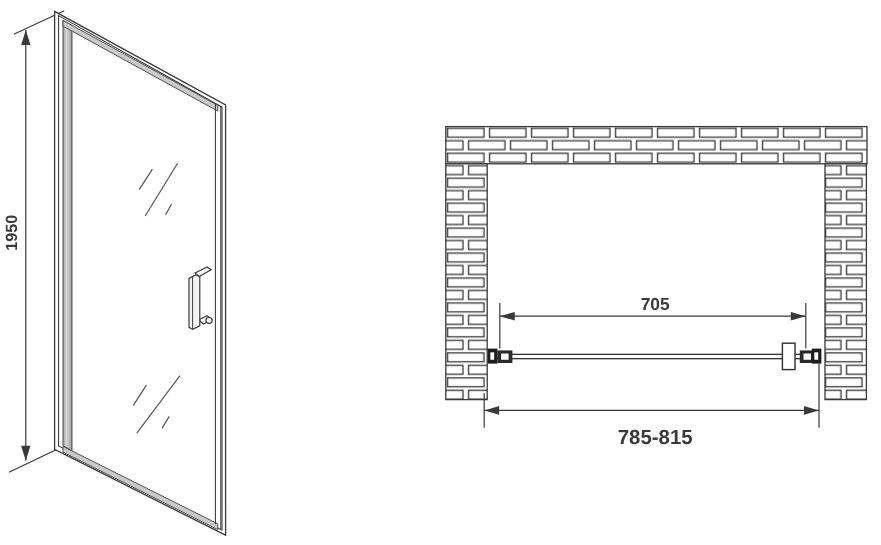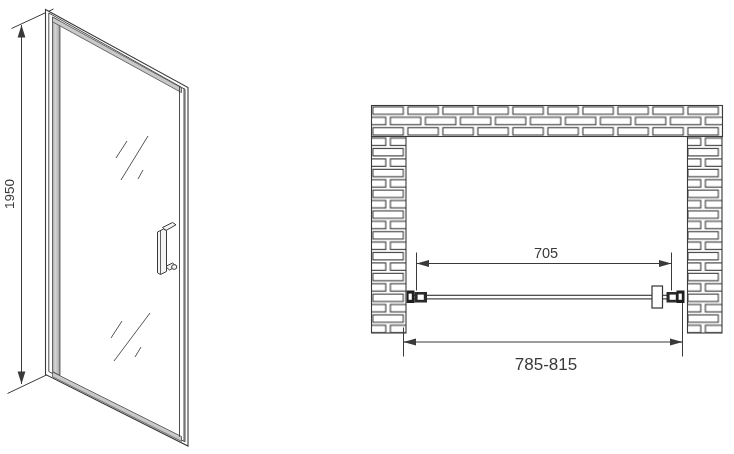--- a/index.html
+++ b/index.html
@@ -2,20 +2,21 @@
 <html><head>
 <meta charset="utf-8">
 <style>
   html,body{margin:0;padding:0;background:#ffffff;}
   #canvas{
     position:relative;
     width:734px;height:454px;
     background:#ffffff;
     font-family:"Liberation Sans", sans-serif;
     overflow:hidden;
+    font-weight:bold;
   }
   svg{position:absolute;left:0;top:0;}
   text{
     font-family:"Liberation Sans", sans-serif;
     fill:#3a3a3a;
   }
 </style>
 </head>
 <body>
 

